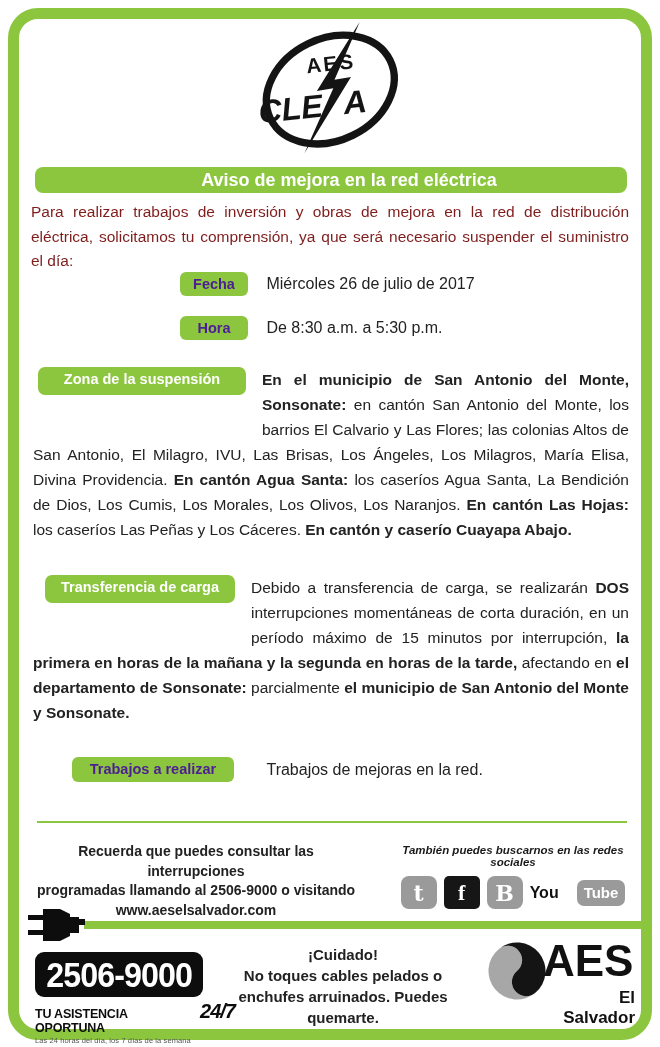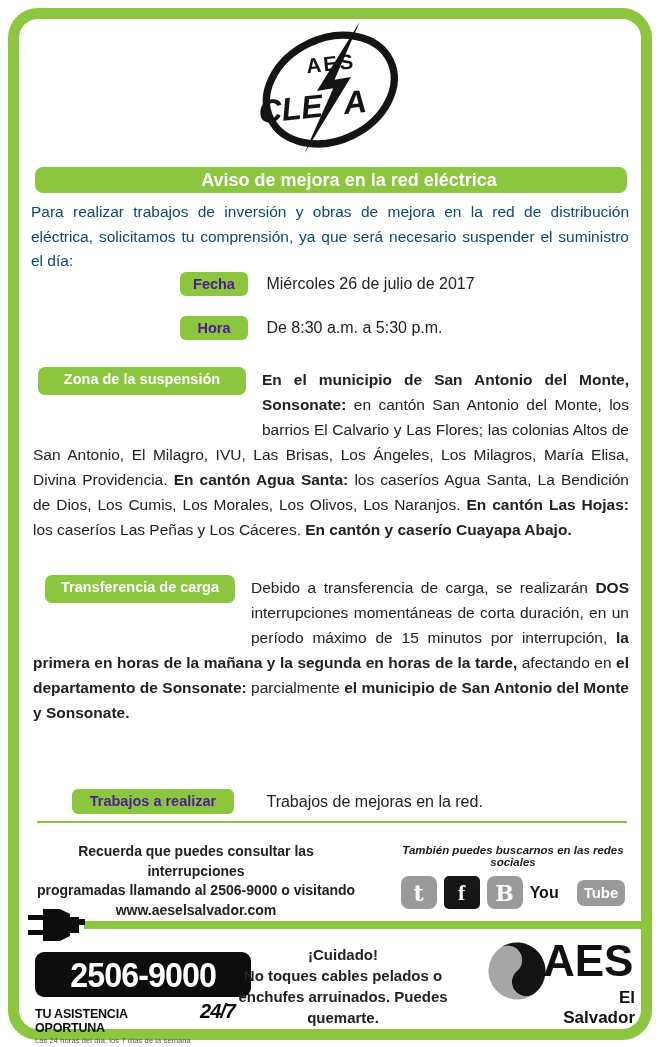--- a/index.html
+++ b/index.html
@@ -21,21 +21,21 @@
   .clesa-logo{position:absolute;left:252px;top:16px;width:156px;height:142px;}
   
   .banner{
     position:absolute;left:35px;top:167px;width:592px;height:26px;
     background:var(--green);border-radius:8px;color:#fff;
     font-size:18px;font-weight:bold;text-align:center;line-height:26px;padding-left:36px;
   }
   
   .intro{
     position:absolute;left:31px;top:200px;width:598px;
-    font-size:15.5px;line-height:24.5px;text-align:justify;color:#0c4a6e;
+    font-size:15.5px;line-height:24.5px;text-align:justify;color:#7f1d1d;
   }
   
   .field-row{position:absolute;left:180px;height:24px;}
   .field-row.fecha{top:272px;}
   .field-row.hora{top:316px;}
   .pill{
     display:inline-block;background:var(--green);color:#4c1d95;border-radius:6px;
     font-size:14.5px;font-weight:bold;text-align:center;vertical-align:middle;
   }
   .pill.small{width:68px;height:24px;line-height:24px;}
@@ -51,21 +51,21 @@
   .labeled-par.zona{top:367px;}
   .labeled-par.transferencia{top:575px;}
   .float-pill{
     float:left;background:var(--green);color:#fff;border-radius:7px;
     font-size:14.5px;font-weight:bold;text-align:center;height:28px;line-height:24px;
   }
   .zona .float-pill{width:208px;margin:0 16px 25px 5px;}
   .transferencia .float-pill{width:190px;margin:0 16px 24px 12px;}
   .b{font-weight:bold;}
   
-  .trabajos{position:absolute;left:72px;top:757px;height:26px;margin-top:32px;}
+  .trabajos{position:absolute;left:72px;top:757px;height:26px;}
   .pill.trab{width:162px;height:25px;line-height:25px;}
   .trabajos .field-value{margin-left:28px;}
   
   .divider{position:absolute;left:37px;top:821px;width:590px;height:2px;background:var(--green);}
   
   .reminder{
     position:absolute;left:28px;top:842px;width:336px;text-align:center;
     font-size:14px;font-weight:600;line-height:19.5px;color:#222;
   }
   .social{position:absolute;left:388px;top:844px;width:250px;text-align:center;}
@@ -81,21 +81,21 @@
   .yt-you{font-size:16px;font-weight:800;color:#111;font-family:"Liberation Sans",sans-serif;}
   .yt-tube{
     background:var(--icon-gray);color:#fff;border-radius:7px;height:26px;
     padding:0 7px;font-size:15px;font-weight:800;line-height:26px;
   }
   
   .cord{position:absolute;left:84px;top:921px;width:566px;height:8px;background:var(--green);}
   .plug{position:absolute;left:28px;top:903px;width:64px;height:44px;}
   .hotline{position:absolute;left:35px;top:952px;width:200px;}
   .phone-box{
-    width:216px;height:45px;background:#0d0d0d;border-radius:9px;
+    width:168px;height:45px;background:#0d0d0d;border-radius:9px;
     color:#fff;display:flex;align-items:center;justify-content:center;
   }
   .phone-num{
     font-size:35px;font-weight:800;letter-spacing:-1px;white-space:nowrap;
     transform:scaleX(.92);transform-origin:center;
   }
   .tagline-row{display:flex;align-items:baseline;gap:18px;margin-top:3px;}
   .tagline{font-size:12.5px;font-weight:800;letter-spacing:-.2px;color:#0d0d0d;}
   .badge247{font-size:20px;font-weight:800;font-style:italic;color:#0d0d0d;letter-spacing:-1px;}
   .subtext{font-size:7.5px;color:#555;margin-top:1px;letter-spacing:.1px;}

